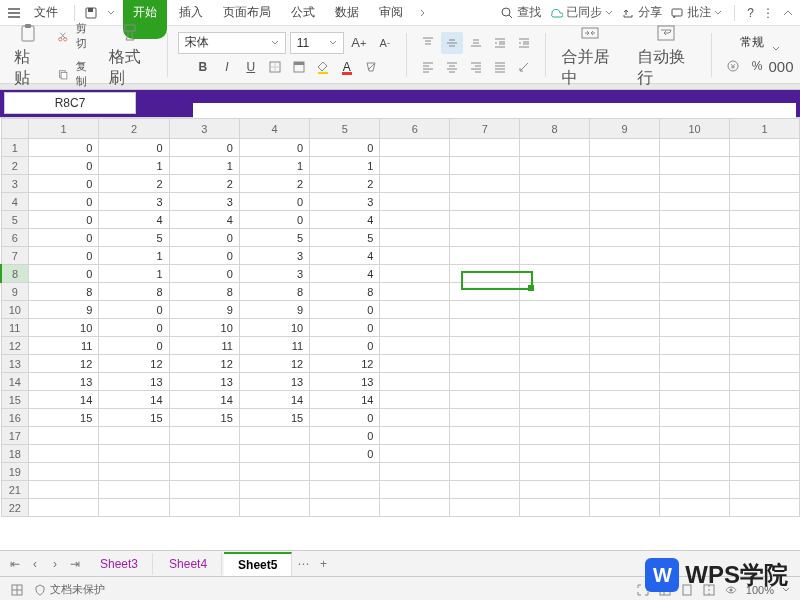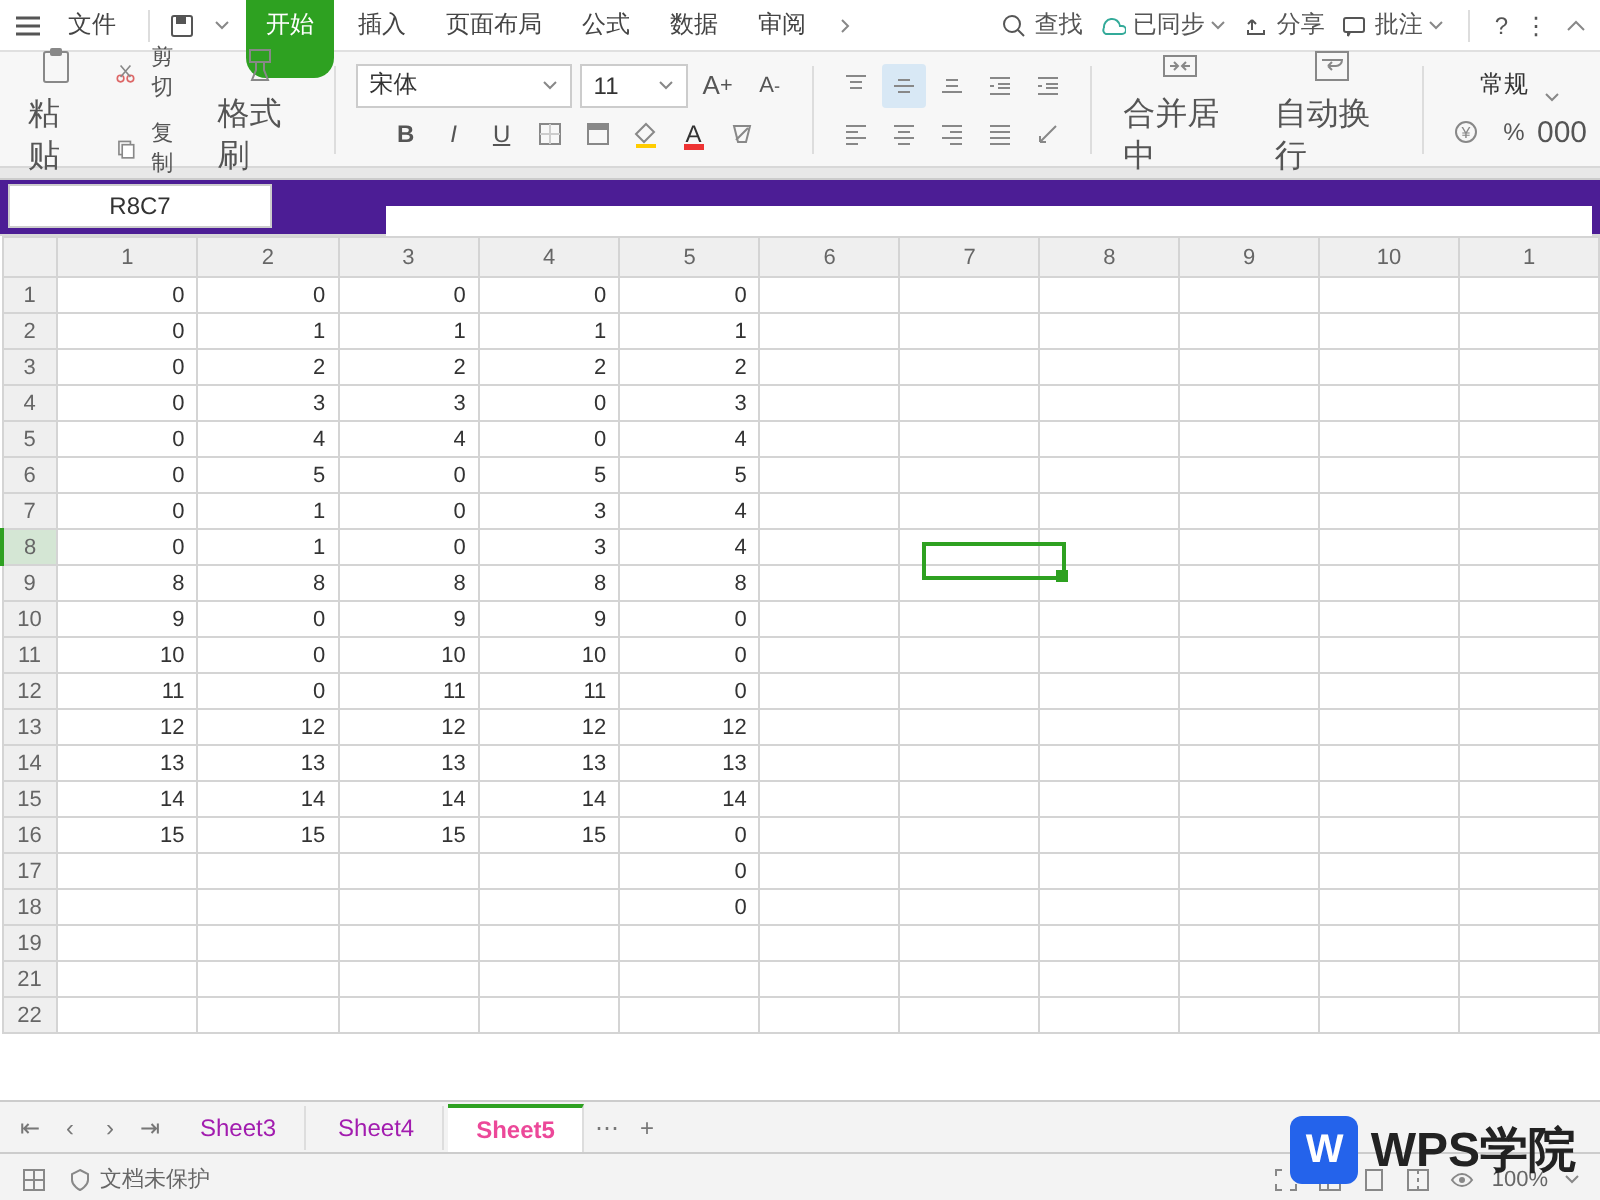--- a/index.html
+++ b/index.html
@@ -36,21 +36,21 @@
 .grid-table .colhdr { background: #efefef; text-align: center; width: 72px; height: 20px; color: #666; }
 .grid-table .rowhdr { background: #efefef; text-align: center; width: 28px; color: #666; }
 .grid-table .corner { background: #efefef; width: 28px; }
 .grid-table td.cell { text-align: right; padding-right: 6px; width: 72px; }
 .grid-table .rowhdr.sel { background: #d4e6d4; border-left: 2px solid #2ea121; }
 .sel-cell { position: absolute; border: 2px solid #2ea121; pointer-events: none; }
 .sel-handle { position: absolute; width: 6px; height: 6px; background: #2ea121; bottom: -3px; right: -3px; }
 .tabbar { height: 26px; border-top: 1px solid #ccc; background: #f3f3f3; display: flex; align-items: center; padding: 0 6px; gap: 2px; }
 .tabbar .navbtn { width: 18px; height: 18px; display: flex; align-items: center; justify-content: center; color: #777; cursor: pointer; }
 .tabbar .tab { padding: 4px 14px; color: #a21caf; cursor: pointer; border-right: 1px solid #ddd; }
-.tabbar .tab.active { background: #fff; color: #ec4899; border-top: 2px solid #2ea121; font-weight: bold; }
+.tabbar .tab.active { background: #fff; color: #000000; border-top: 2px solid #2ea121; font-weight: bold; }
 .statusbar { height: 26px; border-top: 1px solid #ccc; background: #f3f3f3; display: flex; align-items: center; padding: 0 10px; gap: 10px; color: #666; font-size: 11px; }
 .statusbar .right { margin-left: auto; display: flex; align-items: center; gap: 8px; }
 .statusbar .sbtn { cursor: pointer; display: flex; align-items: center; }
 .watermark { position: absolute; bottom: 8px; right: 12px; display: flex; align-items: center; gap: 6px; font-size: 24px; font-weight: bold; color: #222; pointer-events: none; }
 .watermark .wlogo { width: 34px; height: 34px; background: #2463eb; border-radius: 6px; color: #fff; display: flex; align-items: center; justify-content: center; font-size: 20px; font-weight: bold; }
 svg { display: block; }
 </style>
 </head>
 <body>
 

